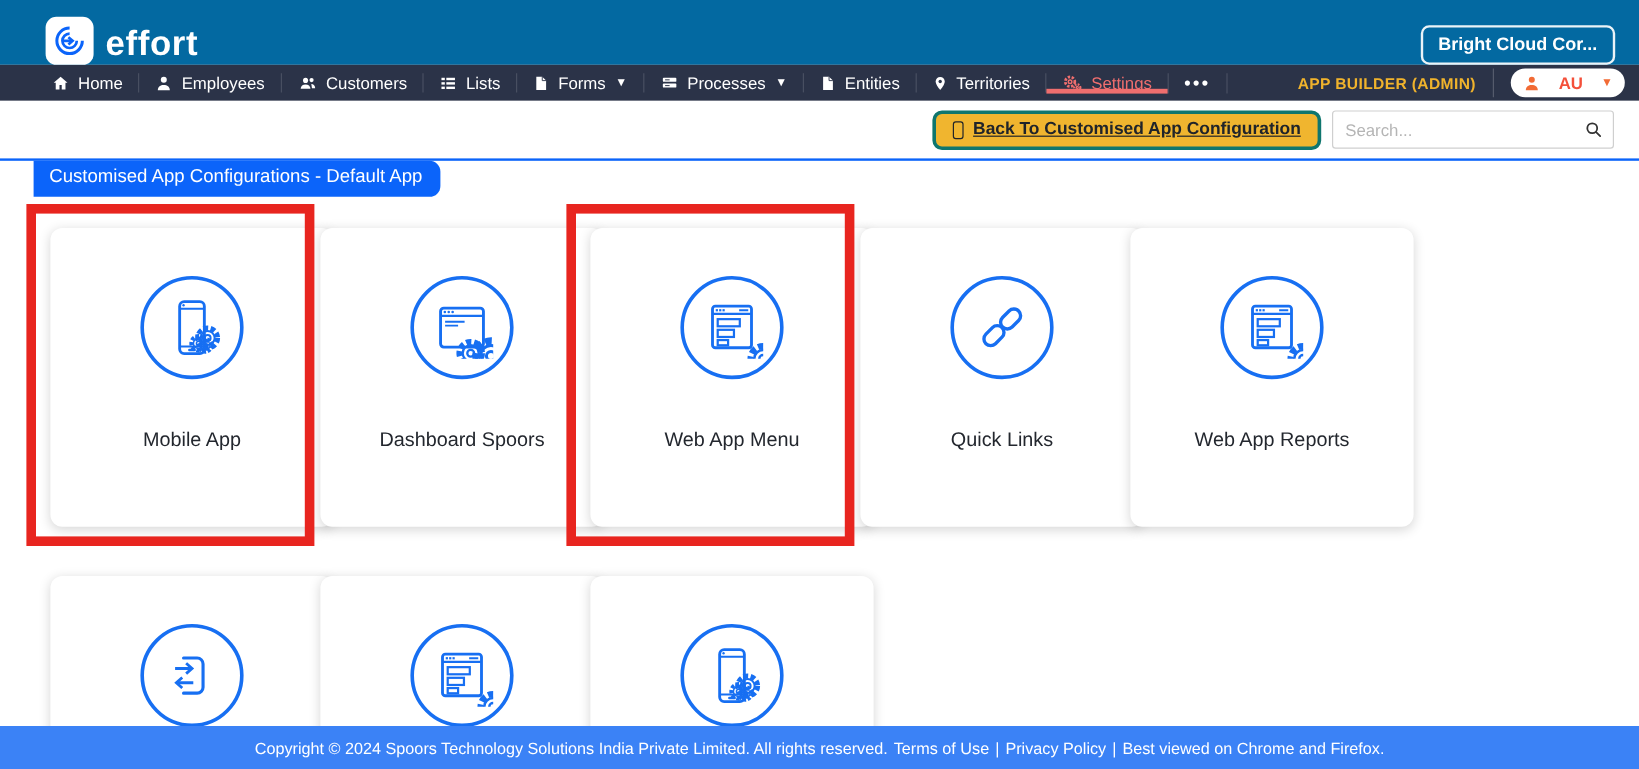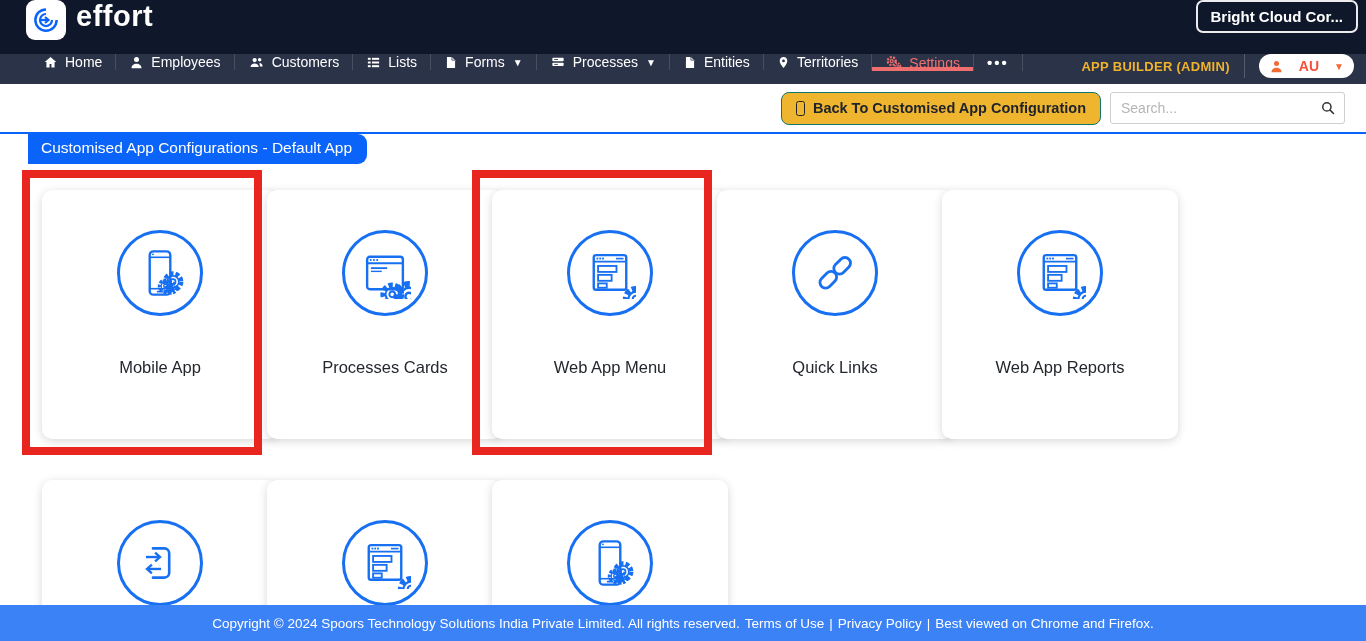--- a/index.html
+++ b/index.html
@@ -1,52 +1,52 @@
 <!DOCTYPE html>
 <html><head>
 <meta charset="utf-8">
 <style>
   * { margin:0; padding:0; box-sizing:border-box; }
   html,body { width:1366px; height:641px; overflow:hidden; background:#fff;
     font-family:"Liberation Sans", sans-serif; }
   .page { position:relative; width:1366px; height:641px; overflow:hidden; }
 
   
-  .header { height:54px; background:#0f172a; display:flex; align-items:flex-start; padding:0 8px; }
+  .header { height:54px; background:#0369a1; display:flex; align-items:flex-end; padding:0 20px; }
   .logo-box { width:40px; height:40px; background:#fff; border-radius:9px; margin-left:18px;
     display:flex; align-items:center; justify-content:center; flex:0 0 auto; }
   .brand-name { color:#fff; font-size:29px; font-weight:bold; margin-left:10px; letter-spacing:.5px; }
   .header-right { margin-left:auto; display:flex; gap:9px;flex-direction:column; }
   .hbtn { border:2px solid rgba(255,255,255,.92); border-radius:7px; color:#fff; font-weight:bold;
     font-size:15px; padding:6px 13px; background:transparent; display:flex; align-items:center;
     gap:7px; cursor:pointer; white-space:nowrap; }
 
   
-  .navbar { height:30px; background:#2b3348; display:flex; align-items:flex-start; padding-left:30px;
+  .navbar { height:30px; background:#2b3348; display:flex; align-items:center; padding-left:30px;
     color:#fff; font-size:14px; }
   .nav-item { display:flex; align-items:center; gap:7px; padding:0 13px;
     border-right:1px solid rgba(255,255,255,.14); position:relative; cursor:pointer; white-space:nowrap; }
   .nav-item .caret { font-size:10px; margin-left:1px; }
   .nav-item.active { color:#ef6e6e; }
   .nav-item.active::after { content:""; position:absolute; left:0; right:0; bottom:0; height:4px; background:#ef6e6e; }
   .nav-item.more { letter-spacing:2px; font-size:15px; font-weight:bold; }
   .nav-icon { display:flex; align-items:center; }
   .nav-right { margin-left:auto; display:flex; align-items:center; padding-right:12px; }
   .role-label { color:#f0b32c; font-weight:bold; font-size:13px; letter-spacing:.3px; margin-right:14px; }
   .pill-wrap { border-left:1px solid rgba(255,255,255,.2); padding-left:14px; display:flex; align-items:center; }
   .user-pill { background:#fff; border-radius:14px; height:24px; padding:0 10px; display:flex;
     align-items:center; gap:15px; color:#f4503a; font-weight:bold; font-size:14px; cursor:pointer; }
   .user-pill .caret { color:#f26b35; font-size:10px; }
 
   
   .toolbar { height:50px; display:flex; align-items:center; justify-content:flex-end; gap:9px;
     padding-right:21px; border-bottom:2px solid #0b64fa; background:#fff; }
-  .back-btn { background:#f0b52f; border:1px solid #0f766e; border-radius:8px; padding:0 14px;
+  .back-btn { background:#f0b52f; border:3px solid #0f766e; border-radius:8px; padding:0 14px;
     height:33px; font-weight:bold; font-size:14.5px; color:#20242a; display:flex; gap:8px;
-    align-items:center; cursor:pointer; font-family:inherit; }
+    align-items:center; cursor:pointer; font-family:inherit;text-decoration:underline; }
   .phone-glyph { width:9px; height:15px; border:1.7px solid #20242a; border-radius:2.5px; display:inline-block; }
   .search-wrap { position:relative; width:235px; }
   .search-input { width:100%; height:32px; border:1px solid #cfcfcf; border-radius:3px;
     padding:0 32px 0 10px; font-size:14px; color:#444; font-family:inherit; outline:none; }
   .search-input::placeholder { color:#b5b5b5; }
   .search-btn { position:absolute; right:4px; top:4px; width:26px; height:24px; background:transparent;
     border:none; display:flex; align-items:center; justify-content:center; cursor:pointer; }
 
   
   .ribbon { display:inline-block; margin-left:28px; background:#0b64fa; color:#fff; font-size:15.5px;
@@ -304,21 +304,21 @@
         <div class="card-label">Mobile App</div>
       </div>
     </div>
     <div class="card-slot">
       <div class="card">
         <div class="icon-circle">
           <svg width="52" height="52">
               <use href="#sym-browser-gears" width="52" height="52"></use>
             </svg>
         </div>
-        <div class="card-label">Processes Cards</div>
+        <div class="card-label">Dashboard Spoors</div>
       </div>
     </div>
     <div class="card-slot">
       <div class="highlight-frame"></div>
       <div class="card">
         <div class="icon-circle">
           <svg width="52" height="52">
               <use href="#sym-browser-menu-gear" width="52" height="52"></use>
             </svg>
         </div>

